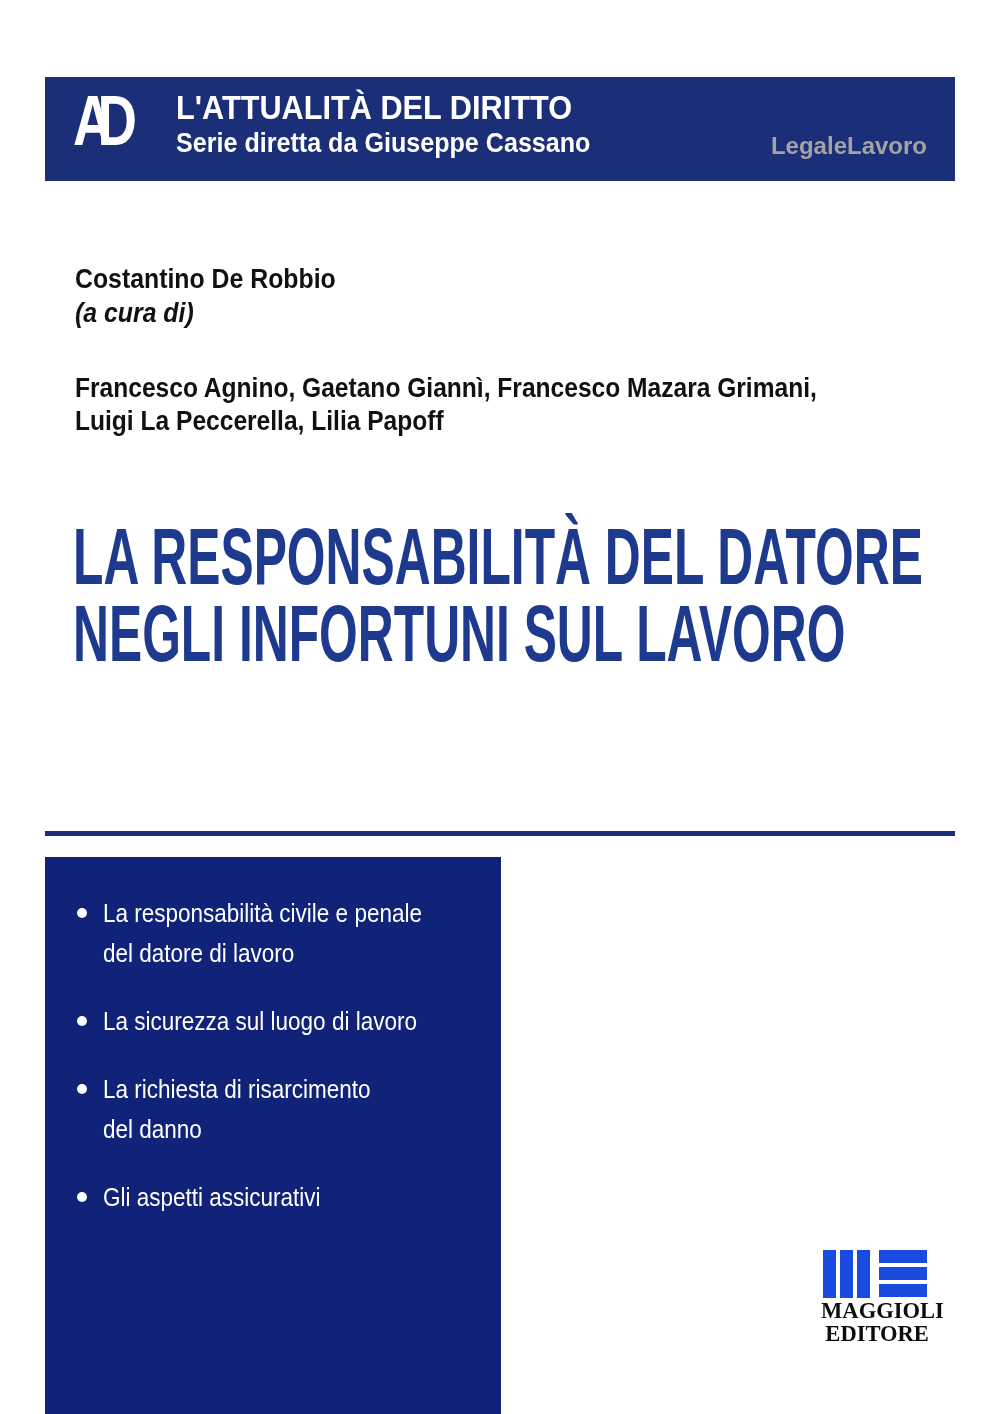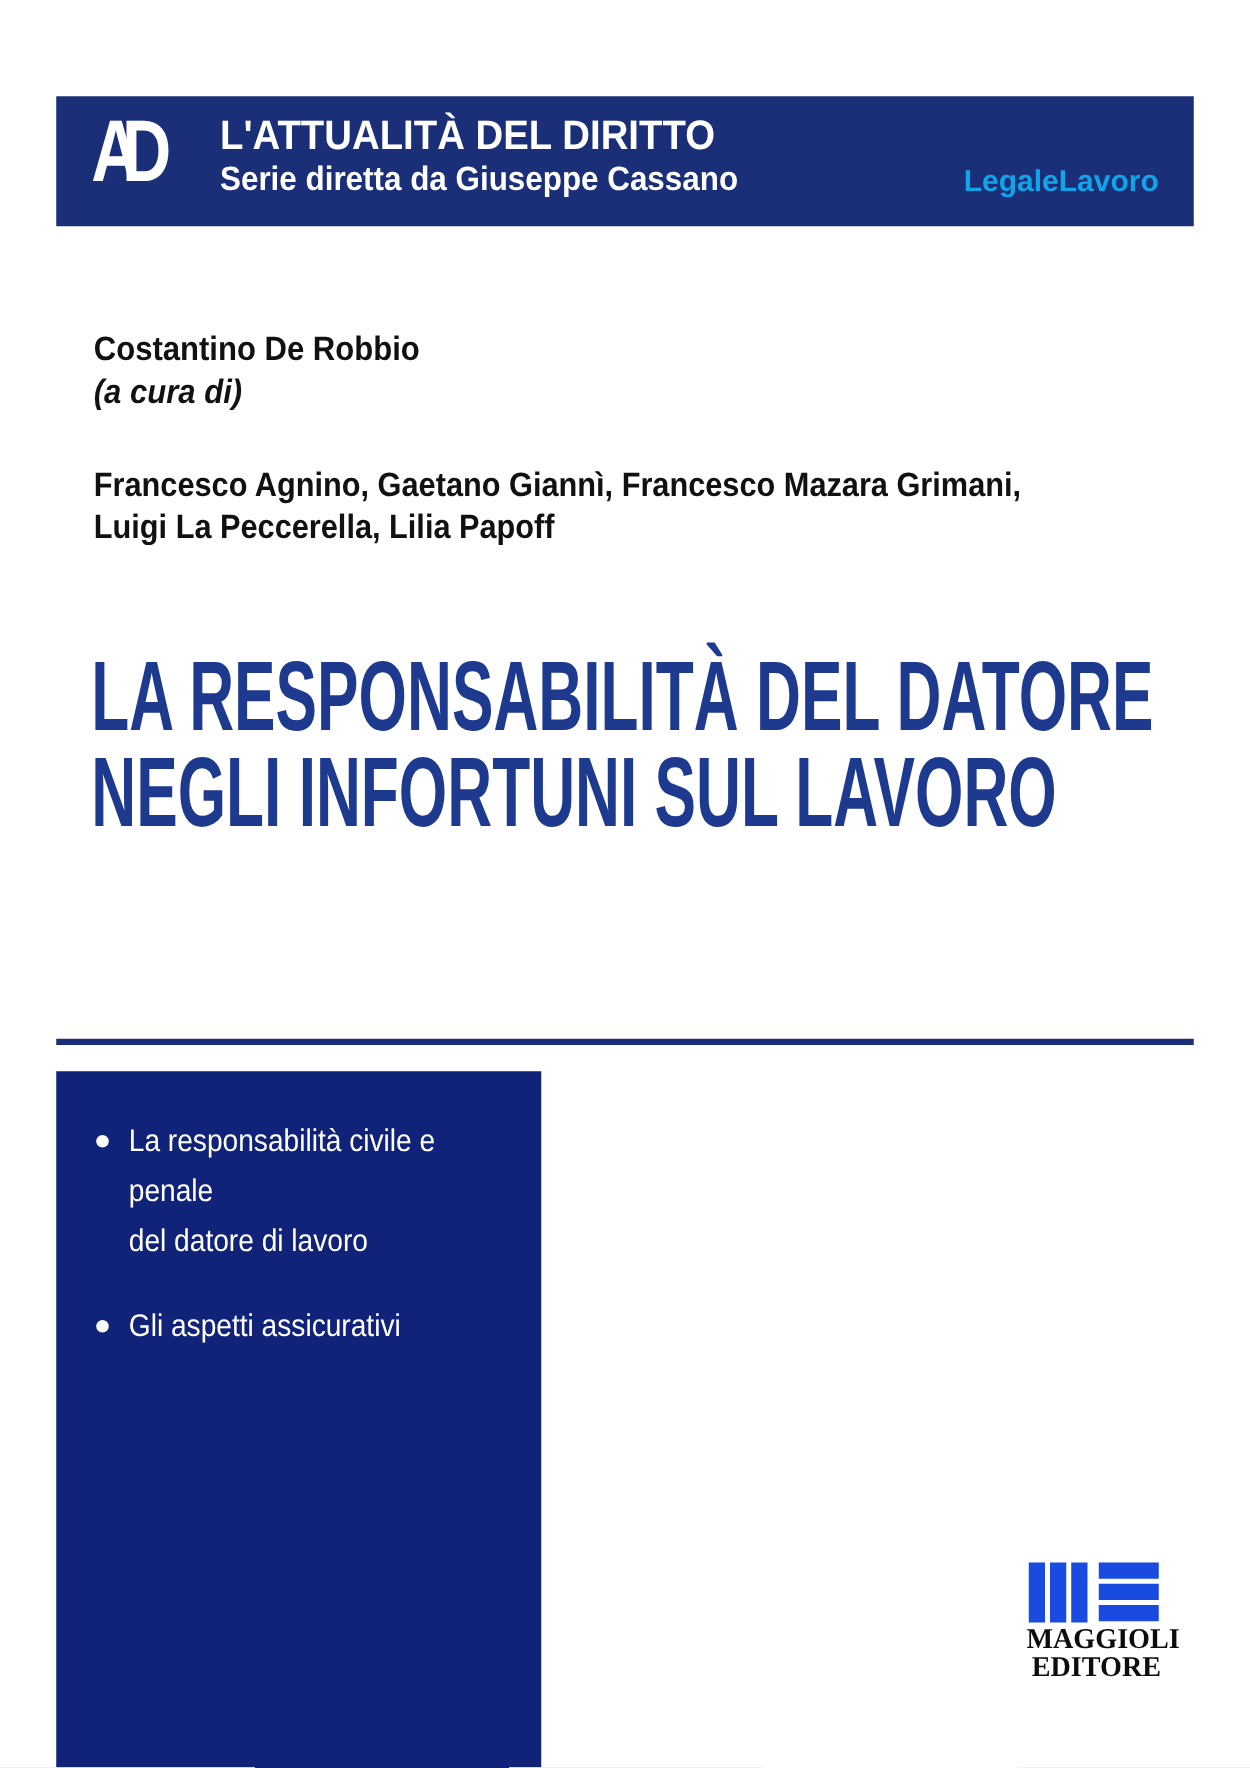--- a/index.html
+++ b/index.html
@@ -29,21 +29,21 @@
     color:#ffffff;font-weight:bold;font-size:33px;line-height:38px;
     transform:scaleX(0.93);transform-origin:left top;white-space:nowrap;
   }
   .series-subtitle{
     position:absolute;left:131px;top:50px;
     color:#ffffff;font-weight:bold;font-size:27px;line-height:32px;
     transform:scaleX(0.93);transform-origin:left top;white-space:nowrap;
   }
   .collection-label{
     position:absolute;right:28px;top:56px;
-    color:#0ea5e9;font-weight:bold;font-size:24px;line-height:26px;
+    color:#a3a3a3;font-weight:bold;font-size:24px;line-height:26px;
     white-space:nowrap;
   }
   
   .curator{
     position:absolute;left:75px;top:262px;
     color:#111111;font-weight:bold;font-size:27px;line-height:34px;
     transform:scaleX(0.92);transform-origin:left top;white-space:nowrap;
   }
   .curator .curator-role{font-style:italic;}
   .authors{
@@ -58,21 +58,21 @@
     transform:scaleX(0.63);transform-origin:left top;white-space:nowrap;
     letter-spacing:0px;
   }
   
   .divider{
     position:absolute;left:45px;top:831px;width:910px;height:5px;
     background:#1B2E78;
   }
   
   .topics-box{
-    position:absolute;left:45px;top:857px;width:388px;height:557px;
+    position:absolute;left:45px;top:857px;width:456px;height:557px;
     background:#112379;
   }
   .topics-list{
     list-style:none;margin:0;padding:36px 14px 0 32px;
   }
   .topics-list li{
     position:relative;padding-left:26px;margin-bottom:28px;
     color:#ffffff;font-size:25px;line-height:40px;
   }
   .topics-list li::before{
@@ -132,20 +132,23 @@
     <div>LA RESPONSABILITÀ DEL DATORE</div>
     <div>NEGLI INFORTUNI SUL LAVORO</div>
   </div>
 
   <div class="divider"></div>
 
   <div class="topics-box">
     <ul class="topics-list">
       <li><span class="topic-text">La responsabilità civile e penale
 del datore di lavoro</span></li>
+      <li><span class="topic-text">La sicurezza sul luogo di lavoro</span></li>
+      <li><span class="topic-text">La richiesta di risarcimento
+del danno</span></li>
       <li><span class="topic-text">Gli aspetti assicurativi</span></li>
     </ul>
   </div>
 
   <div class="publisher">
     <div class="me-logo">
       <div class="me-vbars">
         <div class="me-vbar"></div>
         <div class="me-vbar"></div>
         <div class="me-vbar"></div>

